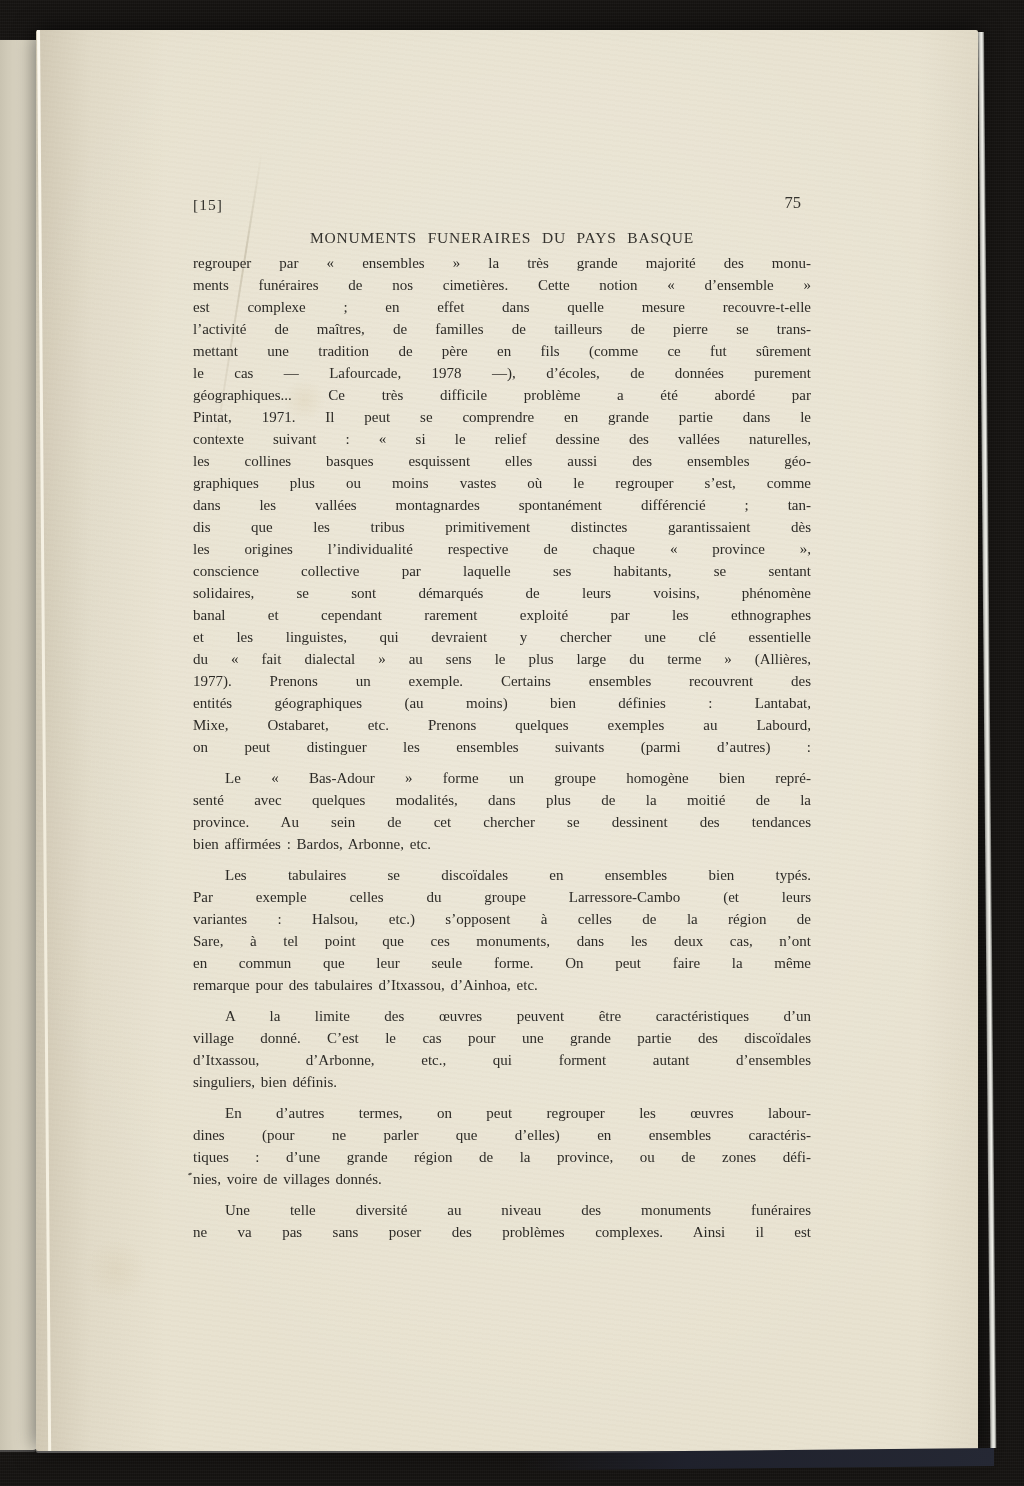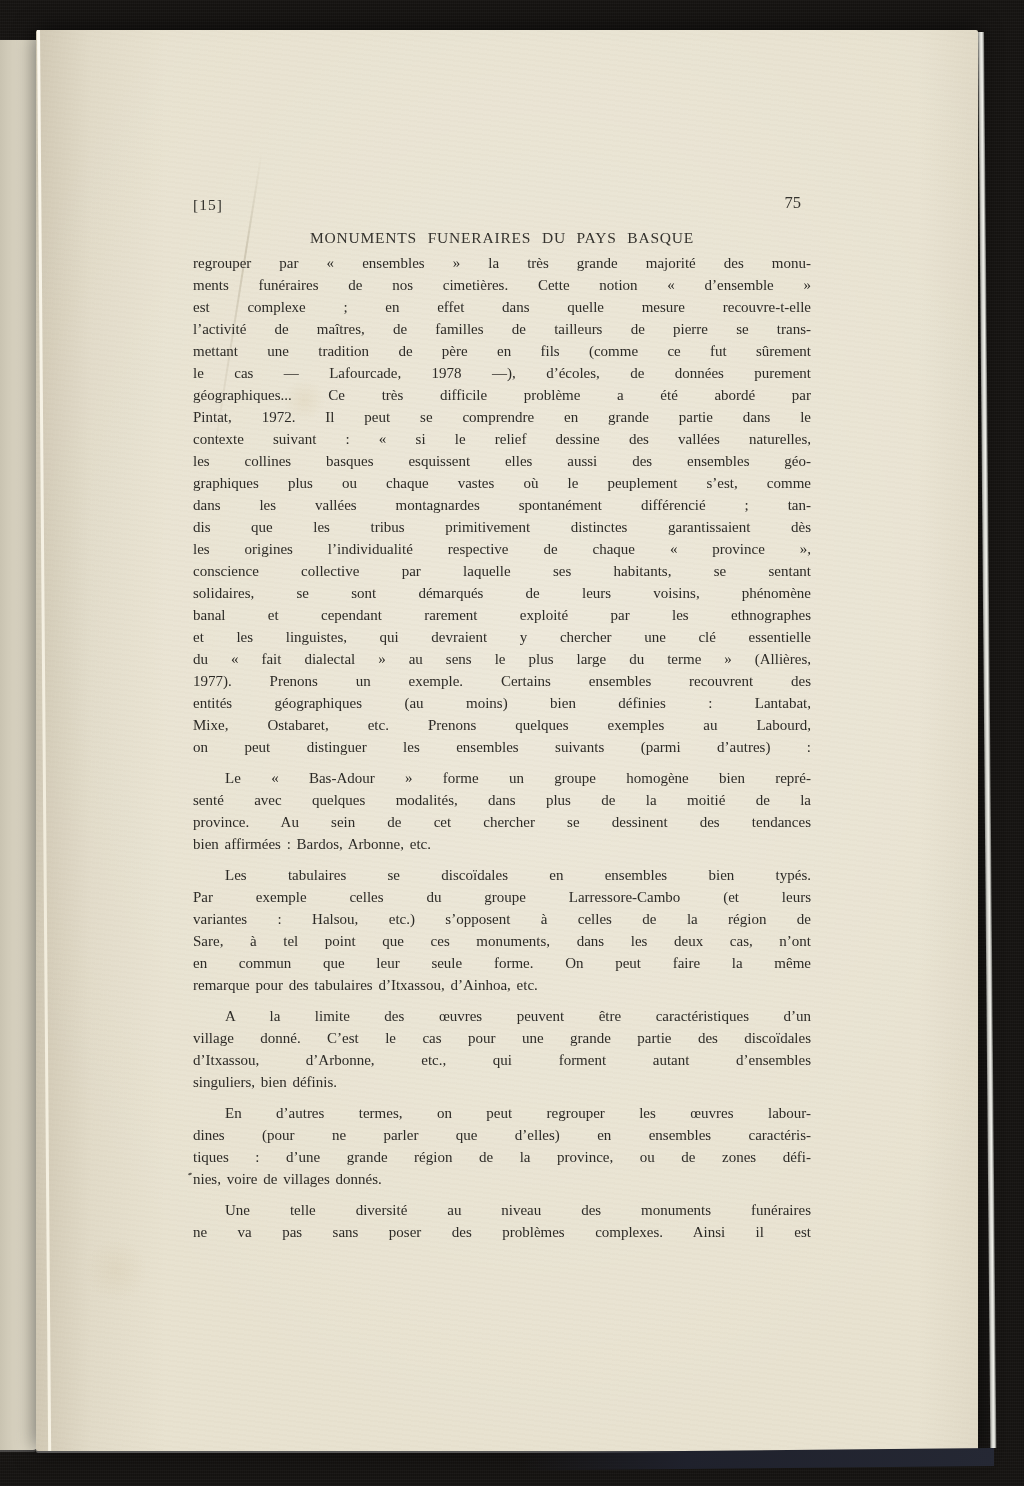--- a/index.html
+++ b/index.html
@@ -165,24 +165,24 @@
 
   <div class="body-text">
       <div class="para">
         <div class="line">regrouper par « ensembles » la très grande majorité des monu-</div>
         <div class="line">ments funéraires de nos cimetières. Cette notion « d’ensemble »</div>
         <div class="line">est complexe ; en effet dans quelle mesure recouvre-t-elle</div>
         <div class="line">l’activité de maîtres, de familles de tailleurs de pierre se trans-</div>
         <div class="line">mettant une tradition de père en fils (comme ce fut sûrement</div>
         <div class="line">le cas — Lafourcade, 1978 —), d’écoles, de données purement</div>
         <div class="line">géographiques... Ce très difficile problème a été abordé par</div>
-        <div class="line">Pintat, 1972. Il peut se comprendre en grande partie dans le</div>
+        <div class="line">Pintat, 1971. Il peut se comprendre en grande partie dans le</div>
         <div class="line">contexte suivant : « si le relief dessine des vallées naturelles,</div>
         <div class="line">les collines basques esquissent elles aussi des ensembles géo-</div>
-        <div class="line">graphiques plus ou chaque vastes où le peuplement s’est, comme</div>
+        <div class="line">graphiques plus ou moins vastes où le regrouper s’est, comme</div>
         <div class="line">dans les vallées montagnardes spontanément différencié ; tan-</div>
         <div class="line">dis que les tribus primitivement distinctes garantissaient dès</div>
         <div class="line">les origines l’individualité respective de chaque « province »,</div>
         <div class="line">conscience collective par laquelle ses habitants, se sentant</div>
         <div class="line">solidaires, se sont démarqués de leurs voisins, phénomène</div>
         <div class="line">banal et cependant rarement exploité par les ethnographes</div>
         <div class="line">et les linguistes, qui devraient y chercher une clé essentielle</div>
         <div class="line">du « fait dialectal » au sens le plus large du terme » (Allières,</div>
         <div class="line">1977). Prenons un exemple. Certains ensembles recouvrent des</div>
         <div class="line">entités géographiques (au moins) bien définies : Lantabat,</div>

